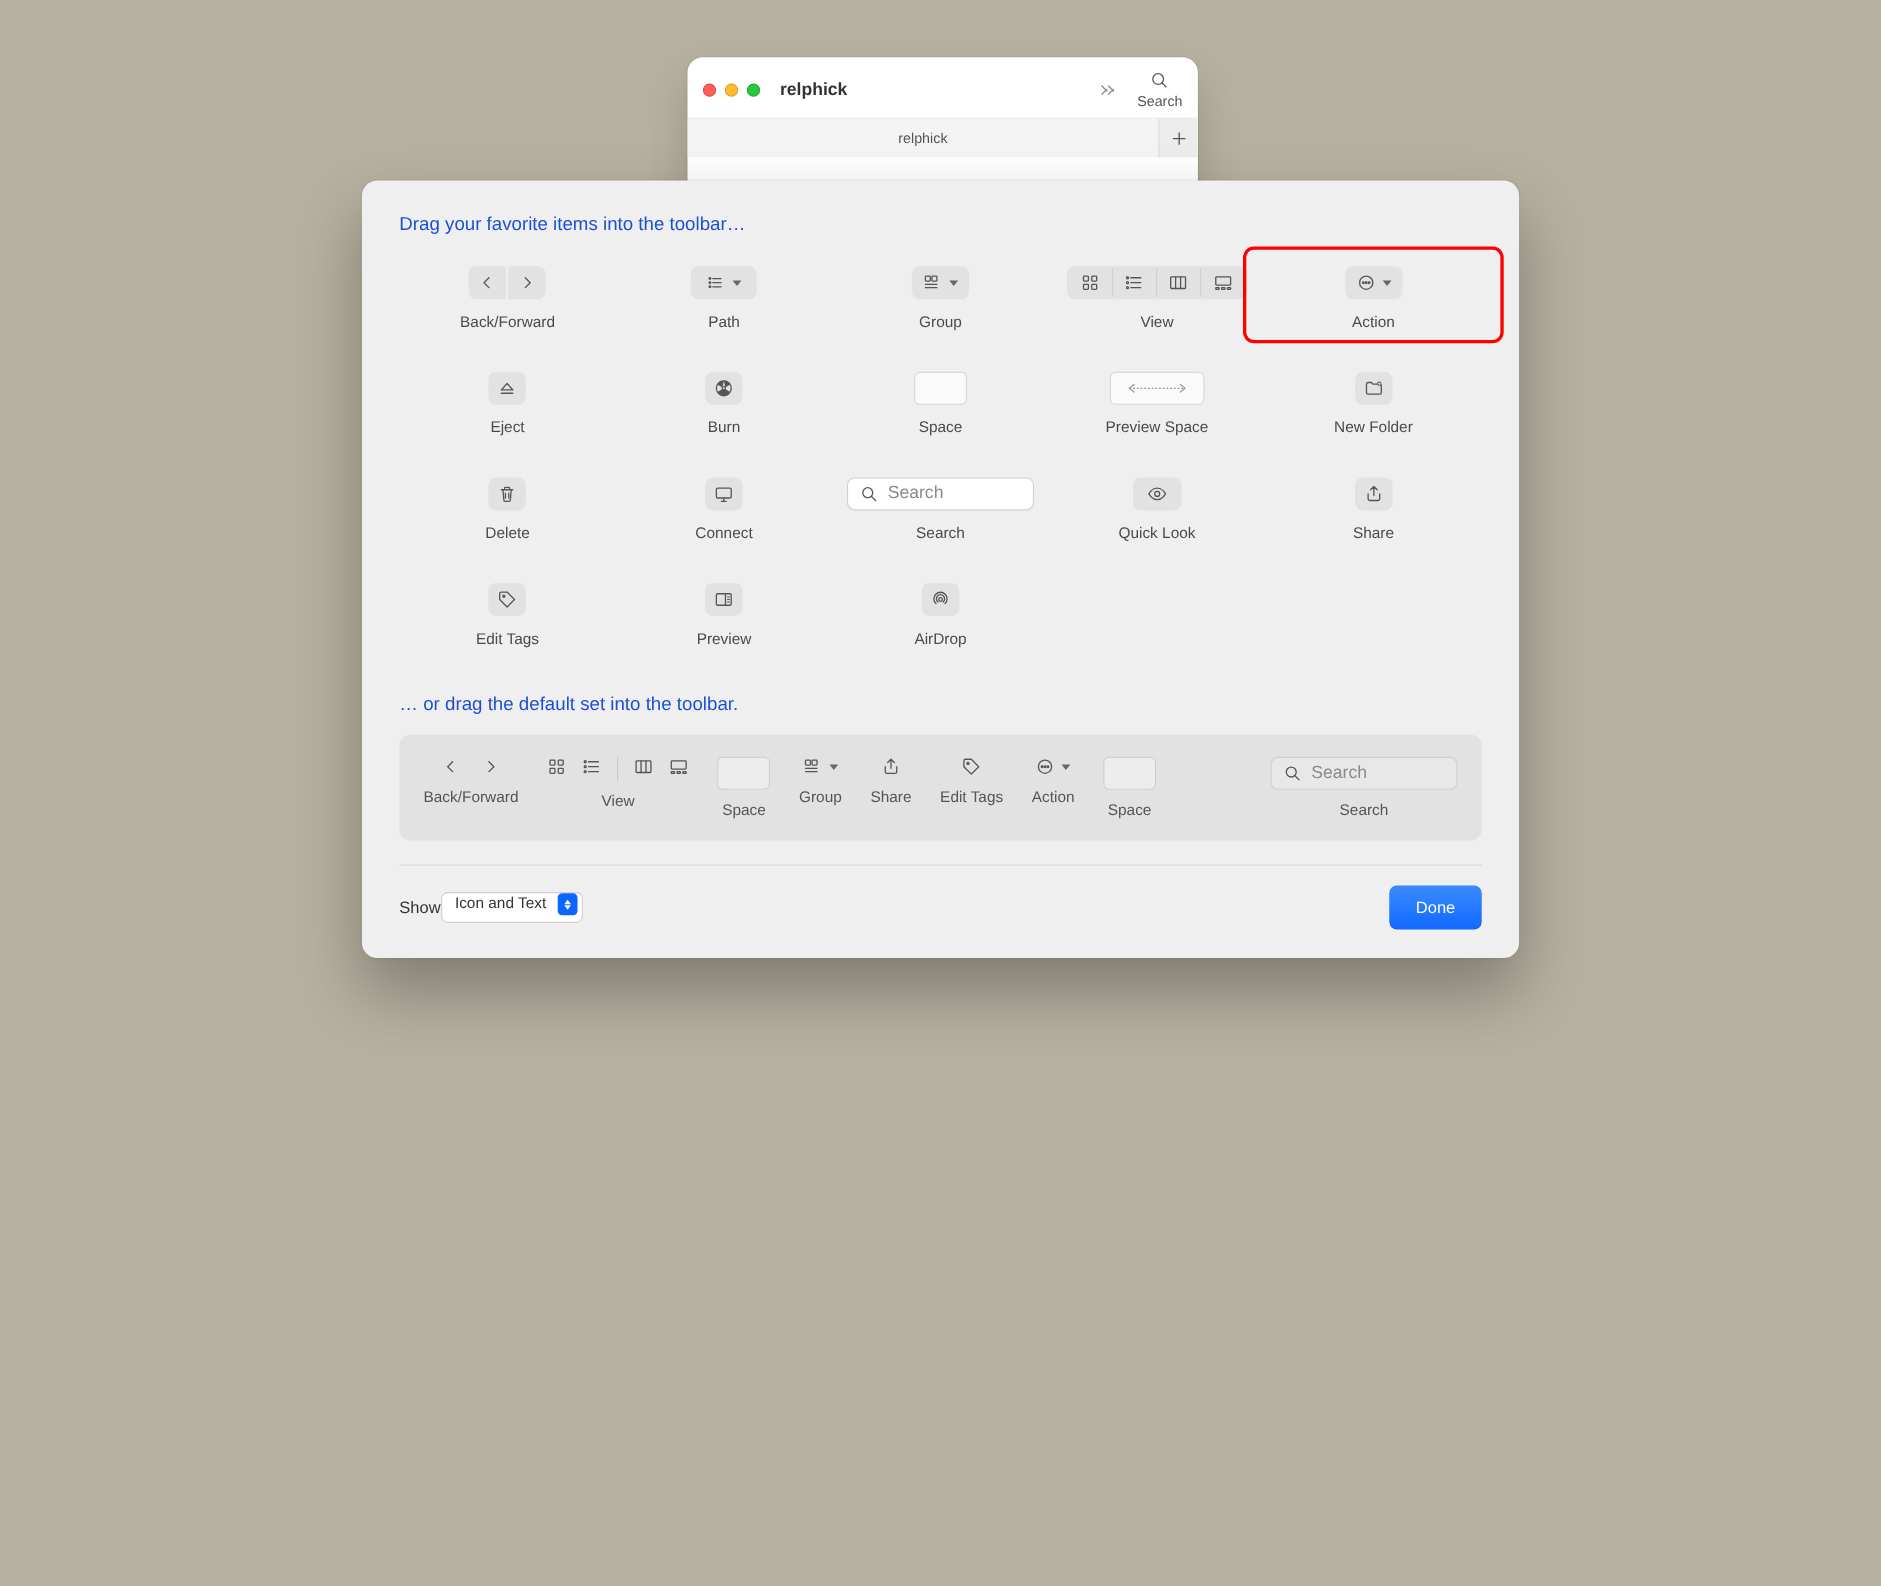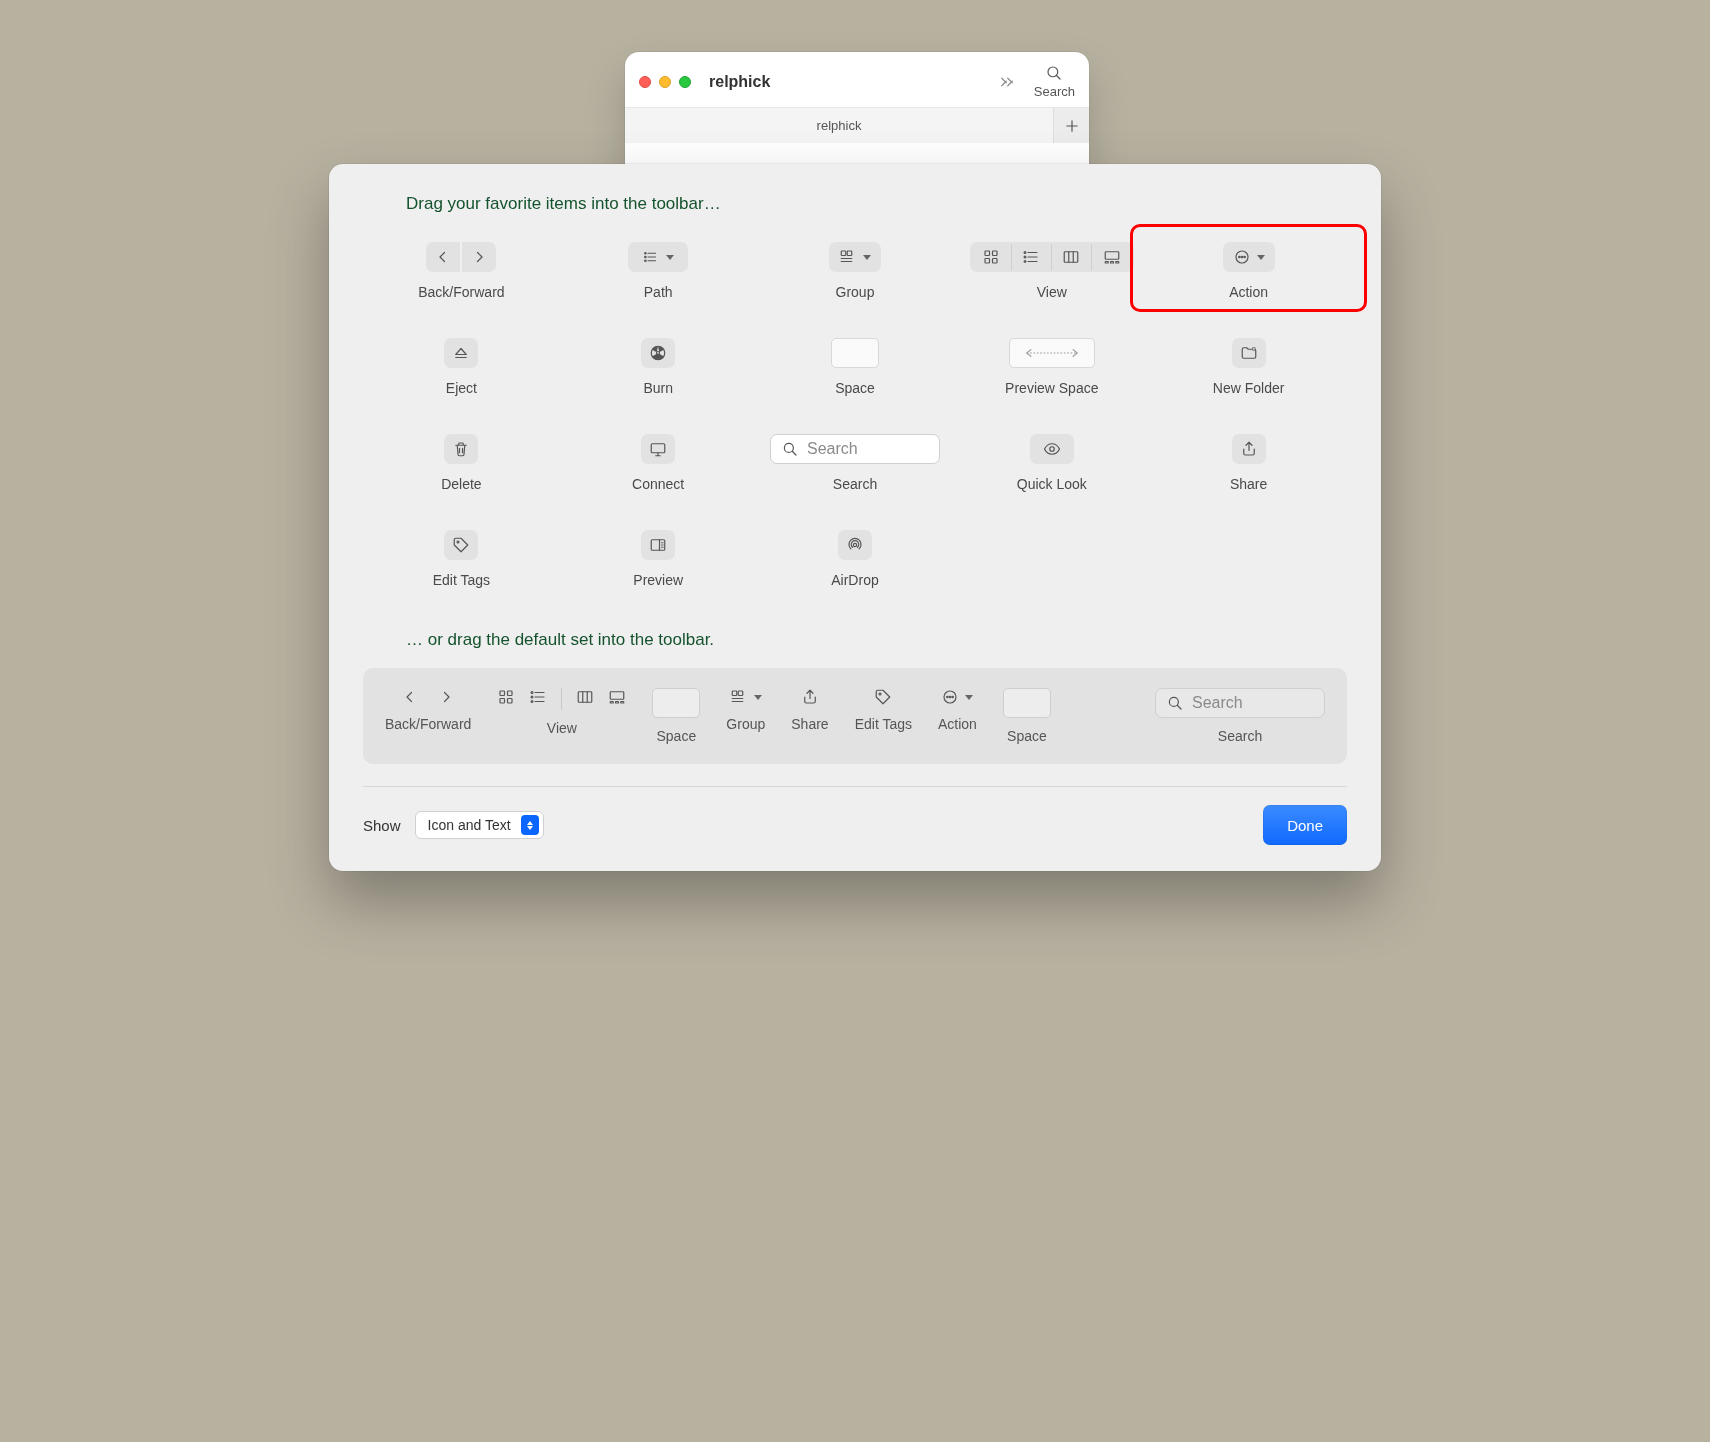--- a/index.html
+++ b/index.html
@@ -43,21 +43,21 @@
   
   .sheet {
     position:absolute;
     top:152px; left:74px;
     width:1052px;
     background:#efefef;
     border-radius:14px;
     box-shadow:0 30px 60px rgba(0,0,0,.30), 0 0 0 1px rgba(0,0,0,.05);
     padding:30px 34px 26px 34px;
   }
-  .sheet-heading { font-size:17px; color:#14532d; margin-bottom:28px;margin-left:43px; }
+  .sheet-heading { font-size:17px; color:#1d4ed8; margin-bottom:28px; }
   .grid { display:grid; grid-template-columns:repeat(5,1fr); column-gap:0; row-gap:38px; margin-bottom:42px; }
   .cell { display:flex; flex-direction:column; align-items:center; gap:12px; position:relative; }
   .cell .label { font-size:14px; color:#4a4a4a; }
 
   .btn {
     background:#e2e2e2;
     border-radius:7px;
     height:30px;
     display:flex; align-items:center; justify-content:center;
     padding:0 10px;
@@ -102,24 +102,24 @@
   .ds-col{ display:flex; flex-direction:column; align-items:center; gap:10px; }
   .ds-col .btn, .ds-col .view-quad, .ds-col .search-field, .ds-col .space-box { background:#eaeaea; }
   .ds-col .lbl { font-size:14px; color:#555; }
   .default-set .search-field{ width:170px; background:#eaeaea;}
   .ds-view { display:flex; gap:14px; color:#555; }
   .ds-sep { width:1px; height:22px; background:#c8c8c8; align-self:center; }
   .ds-group { display:flex; align-items:center; gap:6px; color:#555;}
 
   .hr { height:1px; background:#d8d8d8; margin:0 0 18px 0; }
 
-  .footer { display:flex; align-items:center; gap:14px; }
+  .footer { display:flex; align-items:center; }
   .select {
     background:#fff; border:1px solid #d0d0d0; border-radius:6px; height:28px;
-    display:flex; align-items:center; padding:0 4px 0 12px; gap:10px; font-size:14px; color:#333;
+    display:flex; padding:0 4px 0 12px; gap:10px; font-size:14px; color:#333;
   }
   .select .stepper {
     width:18px; height:20px; background:#0a66ff; border-radius:4px; display:flex; flex-direction:column;
     align-items:center; justify-content:center; gap:1px;
   }
   .select .stepper::before,
   .select .stepper::after{
     content:""; display:block; width:0;height:0;
     border-left:3px solid transparent;border-right:3px solid transparent;
   }

